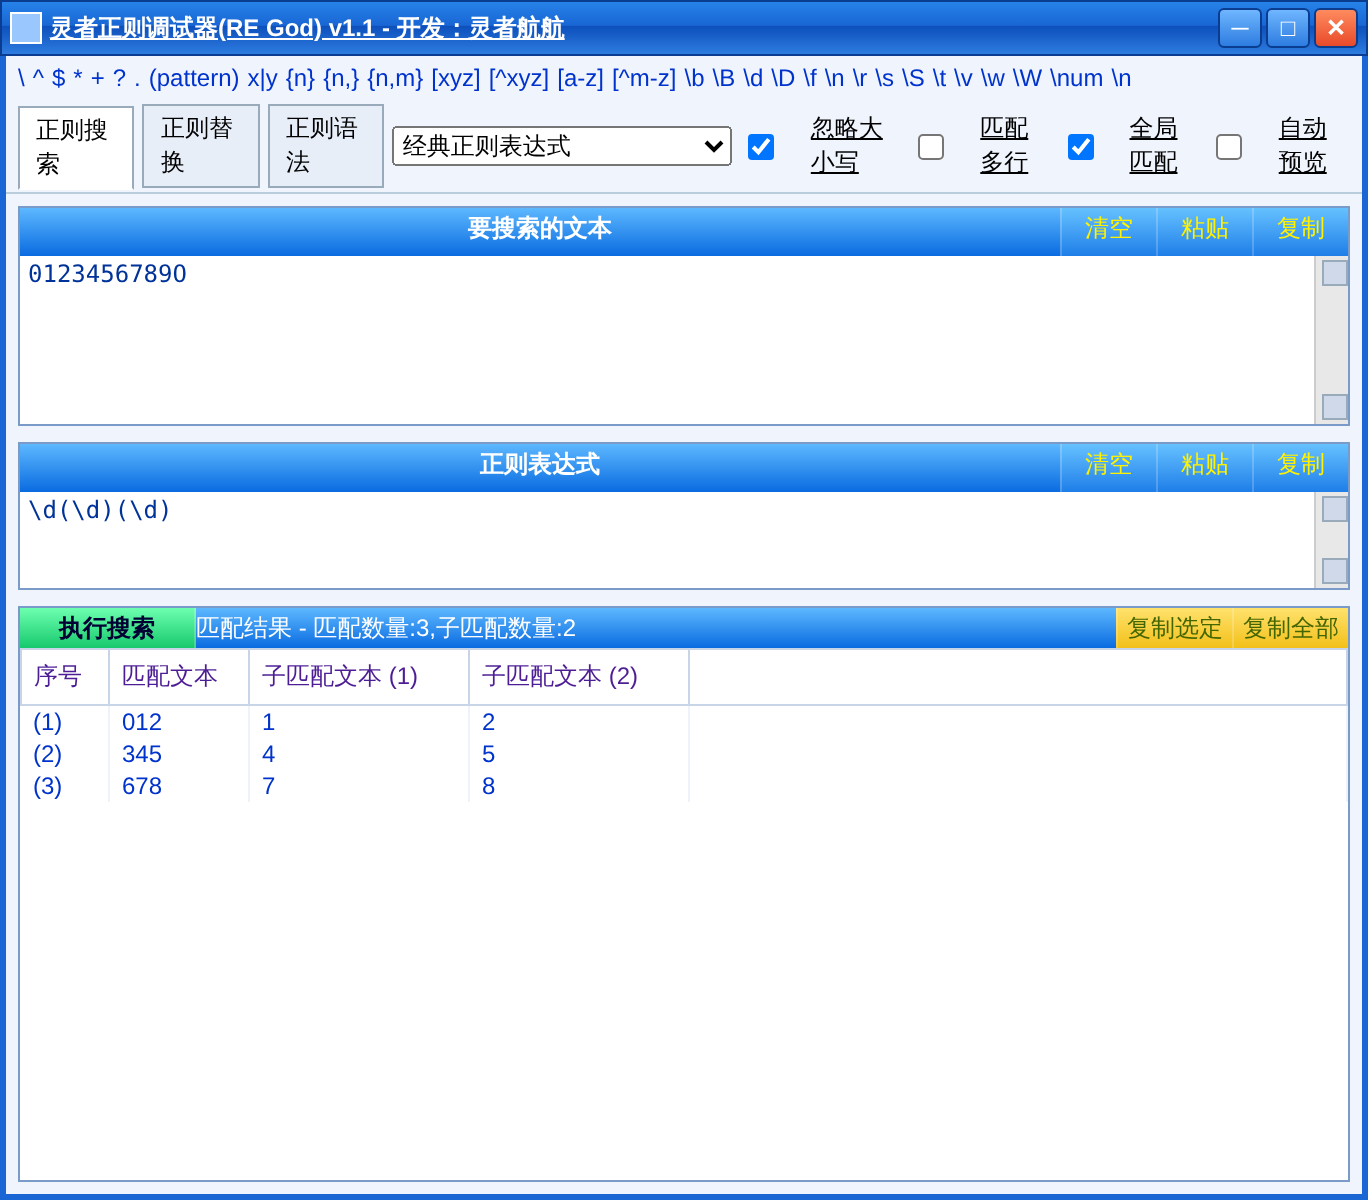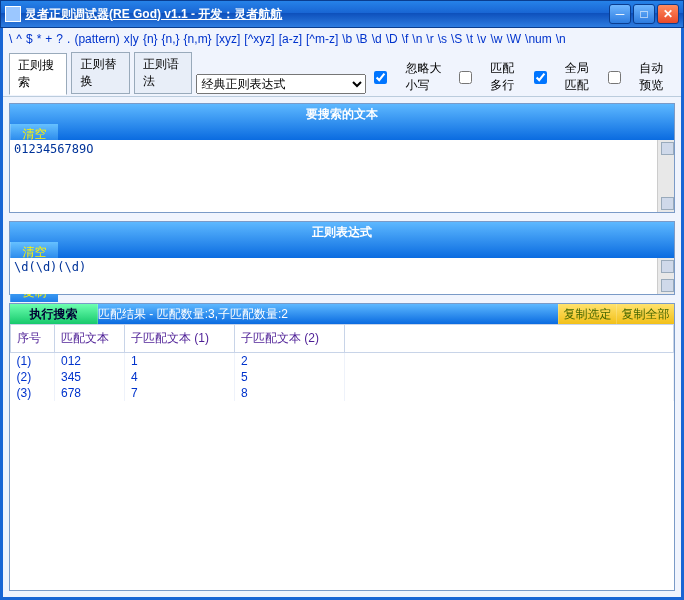--- a/index.html
+++ b/index.html
@@ -10,32 +10,32 @@
 .titlebar .title { flex: 1; white-space: nowrap; text-decoration: underline; }
 .winbtns { display: flex; gap: 2px; }
 .winbtn { width: 22px; height: 20px; background: linear-gradient(#6fb6ff,#2d7ce0); border: 1px solid #0a3d8f; border-radius: 3px; display:flex; align-items:center; justify-content:center; color:#fff; font-weight:bold; }
 .winbtn.close { background: linear-gradient(#ff8b5e,#e84a2a); }
 
 .frame { border: 3px solid #1966d4; border-top:none; height: 572px; background: #f0f4fd; display:flex; flex-direction:column; }
 
 .tokenbar { padding: 4px 6px; color: #0033cc; font-family: monospace; font-size: 12px; white-space: nowrap; overflow:hidden; }
 .tokenbar span { margin-right: 4px; cursor:pointer; }
 
-.tabrow { display:flex; align-items:flex-end; gap:4px; padding: 2px 6px; background:#f0f4fd; border-bottom:1px solid #bcd; }
+.tabrow { display:flex; align-items:center; gap:4px; padding: 2px 6px; background:#f0f4fd; border-bottom:1px solid #bcd; }
 .tab { padding: 3px 8px; border:1px solid #9ab; background:#e8eef8; cursor:pointer; }
 .tab.active { background:#fff; border-bottom:1px solid #fff; position:relative; top:1px; }
 .combo { flex: 0 0 auto; width:170px; }
 .combo select { width:100%; height:20px; }
-.chk { display:flex; align-items:center; gap:18px; margin-left:4px; }
+.chk { display:flex; align-items:center; gap:18px; margin-left:4px;text-decoration:underline; }
 .chk input { width:13px; height:13px; }
 
 .content { padding: 6px; flex:1; display:flex; flex-direction:column; gap:8px; overflow:hidden; }
 
 .panel { border:1px solid #7a9ac7; background:#fff; display:flex; flex-direction:column; }
-.panel-header { height:36px; display:flex; background: linear-gradient(#5db8ff,#0a6be0); color:#fff;flex-direction:column; }
+.panel-header { height:24px; display:flex; background: linear-gradient(#5db8ff,#0a6be0); color:#fff; }
 .panel-title { flex:1; text-align:center; line-height:20px; font-weight:bold; }
 .hbtn { width:48px; text-align:center; line-height:20px; border-left:1px solid #fff3; cursor:pointer; background: linear-gradient(#66c1ff,#1e7ee8); color:#fff200; }
 .textarea-wrap { position:relative; flex:1; }
 .textarea-wrap textarea { width:100%; height:100%; border:none; resize:none; padding:2px 18px 2px 4px; color:#003399; font-family:monospace; outline:none; }
 .sbar { position:absolute; right:0; top:0; bottom:0; width:17px; background:#e8e8e8; border-left:1px solid #ccc; }
 .sbar::before,.sbar::after{content:"";position:absolute;left:3px;width:11px;height:11px;background:#cfd9ea;border:1px solid #9ab;}
 .sbar::before{top:2px;} .sbar::after{bottom:2px;}
 
 .results { flex:1; display:flex; flex-direction:column; border:1px solid #7a9ac7; background:#fff; min-height:0; }
 .res-header { height:20px; display:flex; }

